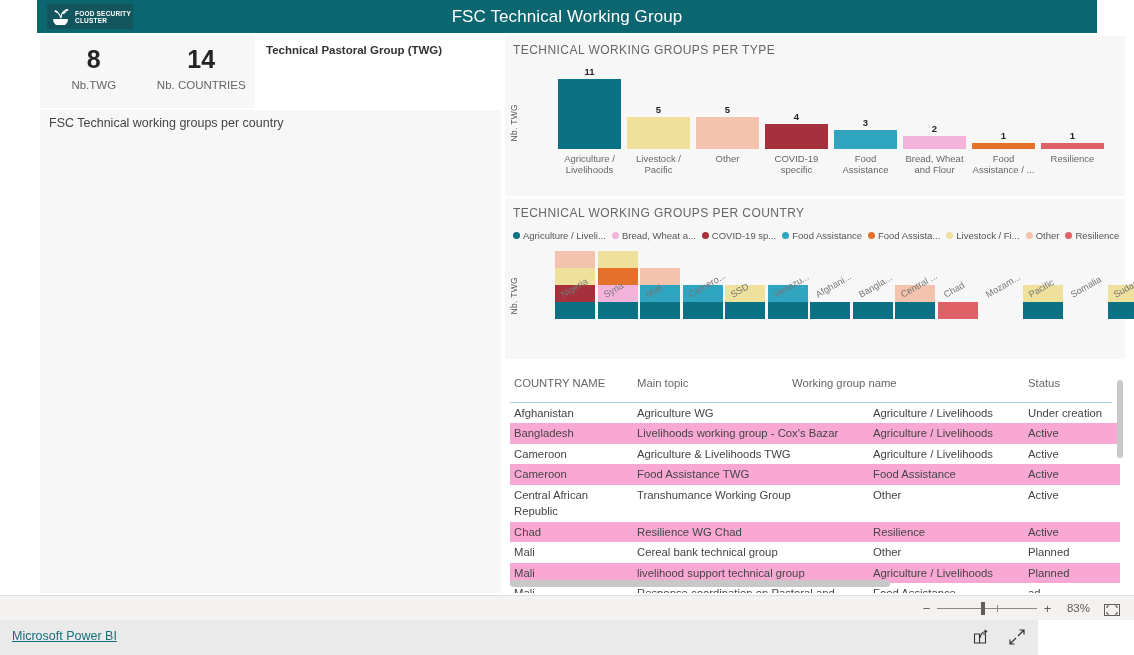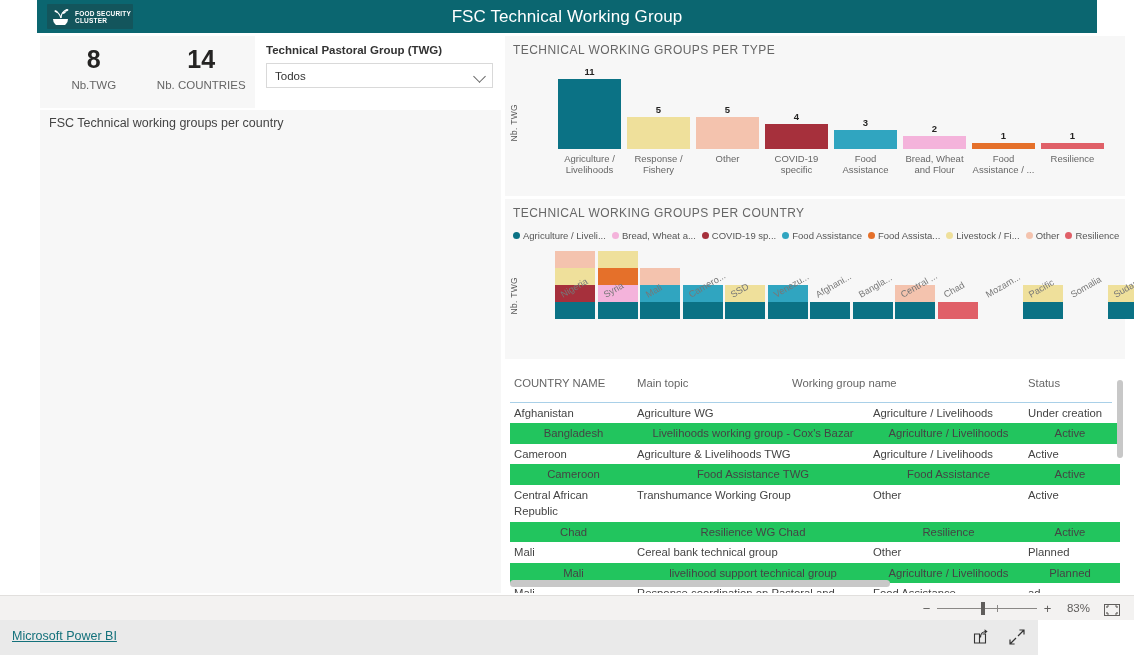--- a/index.html
+++ b/index.html
@@ -110,21 +110,21 @@
     transform-origin:left top; transform:rotate(-30deg);
     white-space:nowrap;
   }
 
   
   .tbl { position:absolute; left:5px; top:9px; width:610px; }
   .tbl-head { display:flex; font-size:11.3px; color:#666; padding:0 0 8px 0; }
   .tbl-headline { height:1px; background:#a9d0e8; width:602px; }
   .tbl-body { position:relative; width:610px; height:190px; overflow:hidden; }
   .tr { display:flex; font-size:11.3px; color:#444; align-items:flex-start; }
-  .tr.alt { background:#22c55e;text-align:center; }
+  .tr.alt { background:#f9a8d4; }
   .td { padding:2px 4px 2px 0; line-height:16.5px; }
   .c1 { width:127px; padding-left:4px; }
   .c2 { width:236px; }
   .c3 { width:155px; }
   .c4 { width:88px; }
   .vscroll { position:absolute; right:2px; top:16px; width:6px; height:78px; background:#c8c8c8; border-radius:3px; }
   .hscroll { position:absolute; left:5px; bottom:6px; width:380px; height:7px; background:#c8c8c8; border-radius:4px; }
 
   
   .statusbar {
@@ -187,43 +187,39 @@
         <div class="kpi-label">Nb.TWG</div>
       </div>
       <div class="kpi">
         <div class="kpi-value">14</div>
         <div class="kpi-label">Nb. COUNTRIES</div>
       </div>
     </div>
 
     <div class="slicer-card">
       <div class="slicer-title">Technical Pastoral Group (TWG)</div>
-      <div class="slicer-box">
-        <span class="slicer-value">Todos</span>
-        <span class="chev"></span>
-      </div>
     </div>
 
     <div class="map-card">
       <div class="map-title">FSC Technical working groups per country</div>
     </div>
 
     <div class="chart-card">
       <div class="viz-title">TECHNICAL WORKING GROUPS PER TYPE</div>
       <div class="axis-y-label" style="top:68px;">Nb. TWG</div>
       <div class="bars1" id="bars1">
           <div class="bar-col" style="left: 0px; width: 69px; height: 120px;">
             <div class="bar-val" style="bottom: 119px;">11</div>
             <div class="bar-rect" style="height: 70px; bottom: 47px; background: rgb(11, 114, 133);"></div>
             <div class="bar-cat" style="bottom: 13px; height: 30px;">Agriculture / Livelihoods</div>
           </div>
           <div class="bar-col" style="left: 69px; width: 69px; height: 120px;">
             <div class="bar-val" style="bottom: 81px;">5</div>
             <div class="bar-rect" style="height: 32px; bottom: 47px; background: rgb(239, 224, 155);"></div>
-            <div class="bar-cat" style="bottom: 13px; height: 30px;">Response / Fishery</div>
+            <div class="bar-cat" style="bottom: 13px; height: 30px;">Livestock / Pacific</div>
           </div>
           <div class="bar-col" style="left: 138px; width: 69px; height: 120px;">
             <div class="bar-val" style="bottom: 81px;">5</div>
             <div class="bar-rect" style="height: 32px; bottom: 47px; background: rgb(244, 195, 174);"></div>
             <div class="bar-cat" style="bottom: 13px; height: 30px;">Other</div>
           </div>
           <div class="bar-col" style="left: 207px; width: 69px; height: 120px;">
             <div class="bar-val" style="bottom: 74px;">4</div>
             <div class="bar-rect" style="height: 25px; bottom: 47px; background: rgb(166, 48, 60);"></div>
             <div class="bar-cat" style="bottom: 13px; height: 30px;">COVID-19 specific</div>

